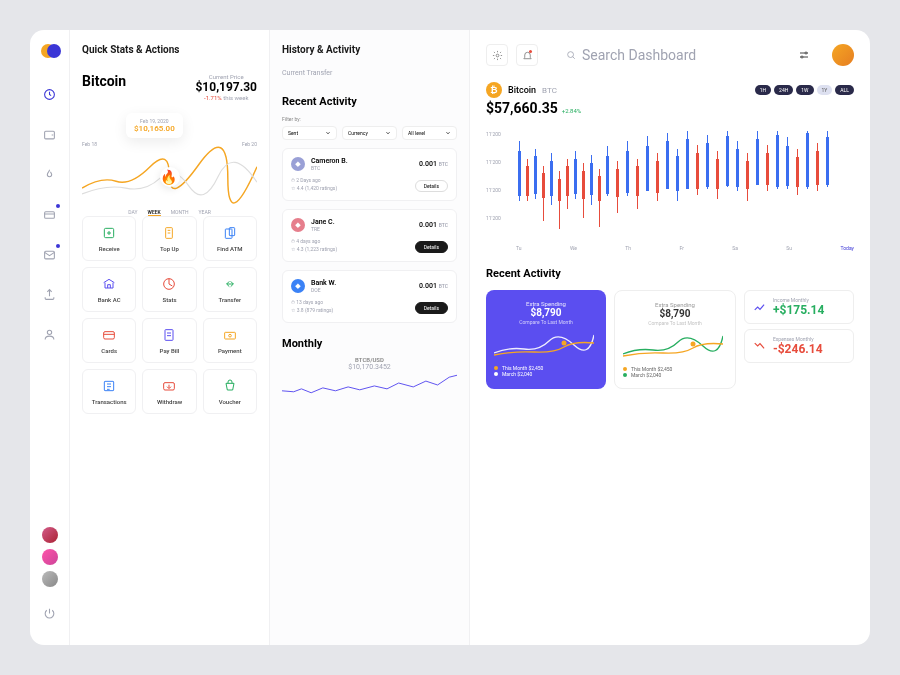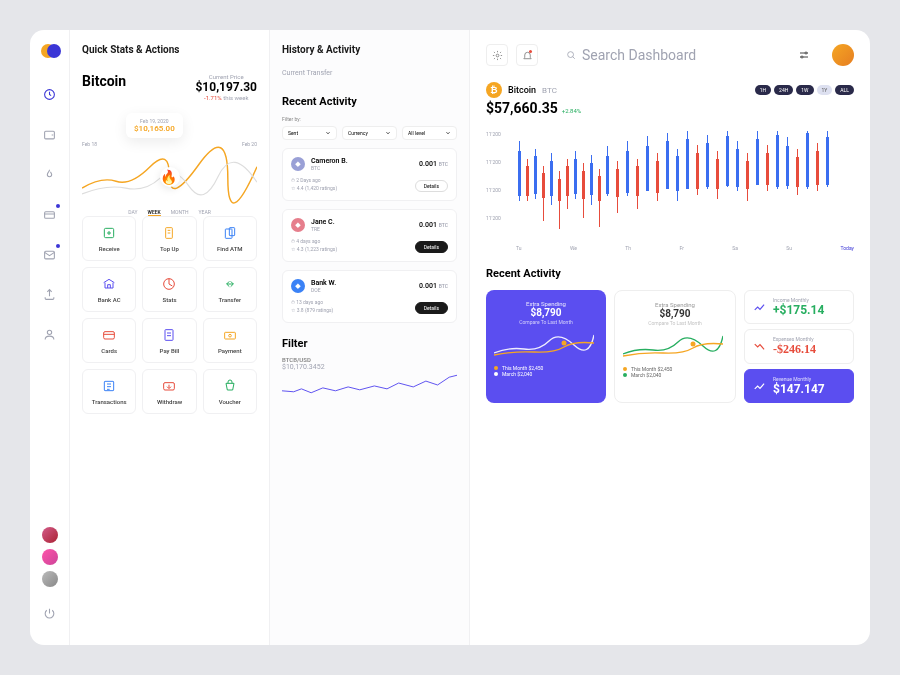--- a/index.html
+++ b/index.html
@@ -66,21 +66,21 @@
 .act-ic { width:14px; height:14px; border-radius:50%; display:flex; align-items:center; justify-content:center; font-size:7px; color:#fff; }
 .act-name { font-size:7px; font-weight:600; }
 .act-sym { font-size:5px; color:#a0a3b1; }
 .act-amt { margin-left:auto; font-size:7px; font-weight:500; }
 .act-amt span { font-size:5px; color:#a0a3b1; }
 .act-meta { display:flex; justify-content:space-between; align-items:flex-end; margin-top:6px; }
 .act-meta-l { font-size:5px; color:#a0a3b1; line-height:1.5; }
 .act-btn { font-size:5px; border:1px solid #ddd; border-radius:10px; padding:2px 8px; cursor:pointer; background:#fff; }
 .act-btn.dark { background:#1a1a1a; color:#fff; border-color:#1a1a1a; }
 .hist-title { font-size:11px; font-weight:700; margin-top:14px; }
-.hist-box { margin-top:6px; }
+.hist-box { margin-top:6px;text-align:center; }
 .hist-pair { font-size:6px; color:#888; font-weight:600; }
 .hist-val { font-size:7px; color:#a0a3b1; }
 
 
 .col3 { flex:1; padding:14px 16px; overflow:hidden; display:flex; flex-direction:column; }
 .topbar { display:flex; align-items:center; gap:8px; }
 .top-ic { width:22px; height:22px; border:1px solid #eee; border-radius:4px; display:flex; align-items:center; justify-content:center; color:#888; cursor:pointer; position:relative; }
 .top-ic.bell::after { content:""; position:absolute; width:3px; height:3px; background:#e74c3c; border-radius:50%; top:5px; right:5px; }
 .search { display:flex; align-items:center; gap:6px; color:#a0a3b1; font-size:14px; margin-left:20px; }
 .tune { margin-left:auto; cursor:pointer; color:#444; }
@@ -117,21 +117,21 @@
 .dot { width:4px; height:4px; border-radius:50%; }
 .side-cards { width:110px; display:flex; flex-direction:column; gap:5px; }
 .side-card { border:1px solid #eee; border-radius:6px; padding:6px 8px; display:flex; align-items:center; gap:6px; cursor:pointer; }
 .side-card.pp { background:#5b4ef0; border-color:#5b4ef0; color:#fff; }
 .side-card svg { width:14px; height:14px; flex-shrink:0; }
 .side-txt { flex:1; }
 .side-lbl { font-size:5px; color:#a0a3b1; }
 .side-card.pp .side-lbl { color:rgba(255,255,255,0.8); }
 .side-val { font-size:12px; font-weight:700; }
 .c-green { color:#27ae60; }
-.c-red { color:#e74c3c;font-family:Liberation Serif, serif; }
+.c-red { color:#e74c3c; }
 </style>
 </head>
 <body>
 
 <div class="app">
 
   <div class="sidebar">
     <div class="logo"></div>
     <div class="nav-icon active">
         <svg viewBox="0 0 24 24" fill="none" stroke="currentColor" stroke-width="2">
@@ -365,21 +365,21 @@
               <div class="act-sym">DOE</div>
             </div>
             <div class="act-amt">0.001 <span>BTC</span></div>
           </div>
           <div class="act-meta">
             <div class="act-meta-l">⏱ 13 days ago<br>☆ 3.8 (879 ratings)</div>
             <button class="act-btn dark">Details</button>
           </div>
         </div>
       </div>
-    <div class="hist-title">Filter</div>
+    <div class="hist-title">Monthly</div>
     <div class="hist-box">
       <div class="hist-pair">BTCB/USD</div>
       <div class="hist-val">$10,170.3452</div>
       <svg width="100%" height="26" viewBox="0 0 180 26">
         <path d="M0 20 L12 21 L20 18 L30 22 L42 17 L55 20 L68 16 L80 19 L95 15 L108 18 L120 12 L135 16 L148 10 L160 14 L172 6 L180 4" stroke="#5b4ef0" stroke-width="1" fill="none"></path>
       </svg>
     </div>
   </div>
 
   <div class="col3">
@@ -594,26 +594,17 @@
         </div>
         <div class="side-card">
           <svg viewBox="0 0 24 24" fill="none" stroke="#e74c3c" stroke-width="2">
               <path d="M3 7l5 5 4-4 7 8"></path>
             </svg>
           <div class="side-txt">
               <div class="side-lbl">Expenses Monthly</div>
               <div class="side-val c-red">-$246.14</div>
             </div>
         </div>
-        <div class="side-card pp">
-          <svg viewBox="0 0 24 24" fill="none" stroke="#fff" stroke-width="2">
-              <path d="M3 17l5-5 4 4 7-8"></path>
-            </svg>
-          <div class="side-txt">
-              <div class="side-lbl">Revenue Monthly</div>
-              <div class="side-val">$147.147</div>
-            </div>
-        </div>
       </div>
     </div>
   </div>
 
 </div>
 
 </body></html>

